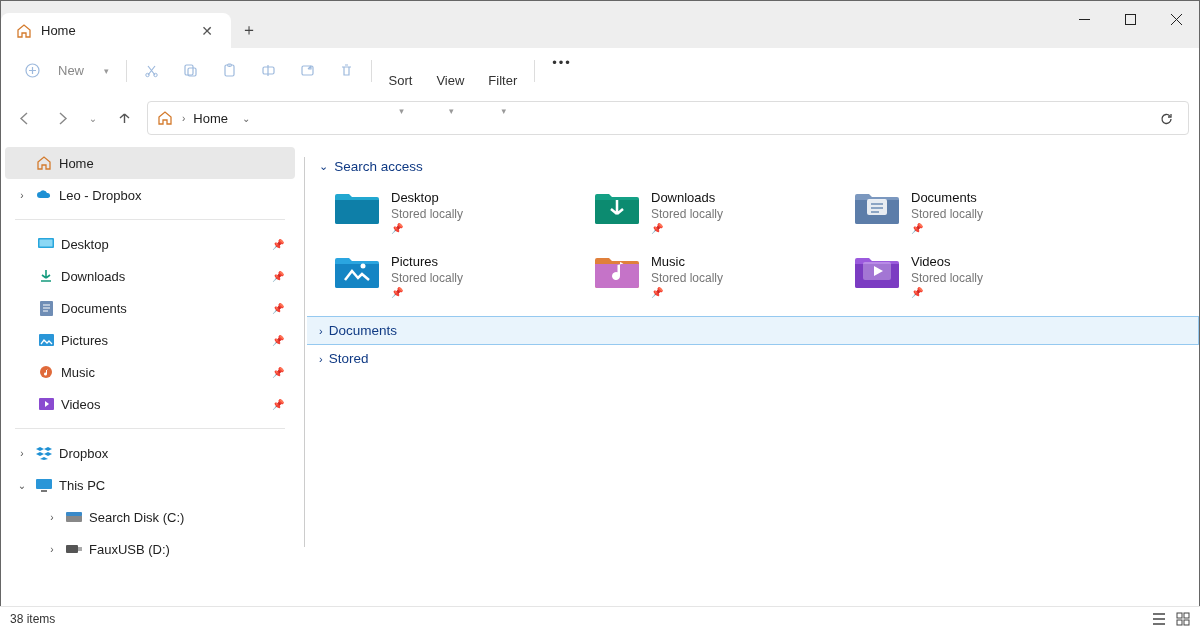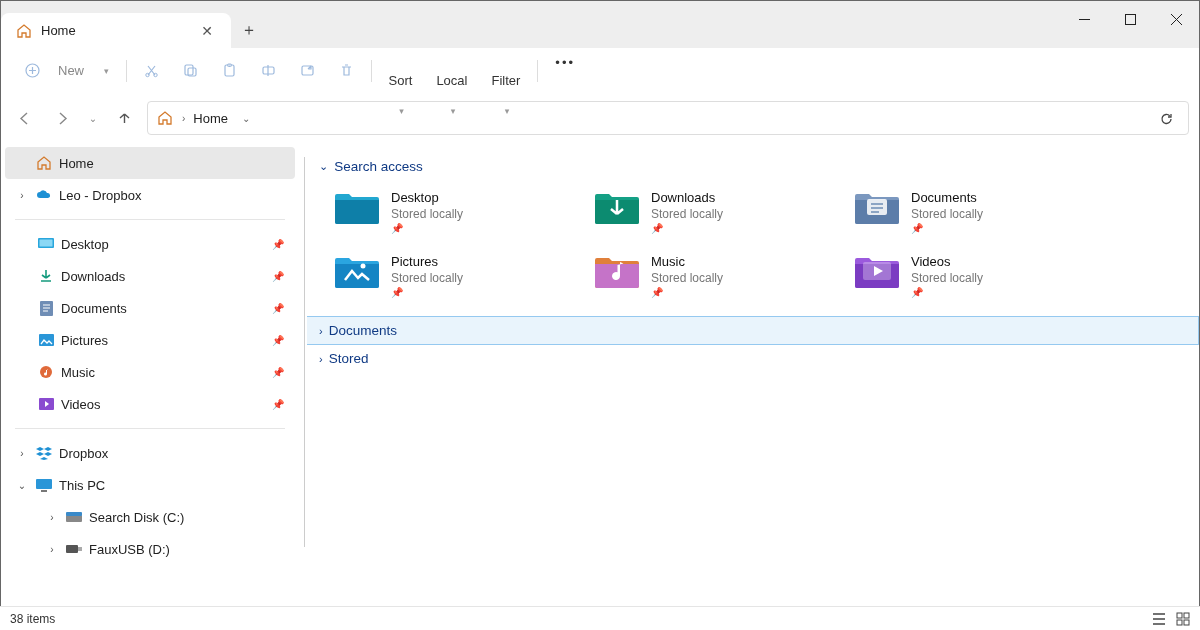--- a/index.html
+++ b/index.html
@@ -132,21 +132,21 @@
     <svg width="14" height="14">
         <path d="M4 2v10m0 0l-2-2m2 2l2-2M10 12V2m0 0L8 4m2-2l2 2" stroke="#555" stroke-width="1.2" fill="none"></path>
       </svg>
     <span>Sort</span>
       <span class="chev-sm">▾</span>
   </div>
   <div class="tbtn dark">
     <svg width="14" height="14">
         <path d="M2 3h3M2 7h3M2 11h3M7 3h5M7 7h5M7 11h5" stroke="#555" stroke-width="1.4"></path>
       </svg>
-    <span>Local</span>
+    <span>View</span>
       <span class="chev-sm">▾</span>
   </div>
   <div class="tbtn dark">
     <svg width="14" height="14">
         <path d="M2 3h10L8 8v4l-2-1V8z" fill="none" stroke="#555" stroke-width="1.2"></path>
       </svg>
     <span>Filter</span>
       <span class="chev-sm">▾</span>
   </div>
   <div class="tsep"></div>

